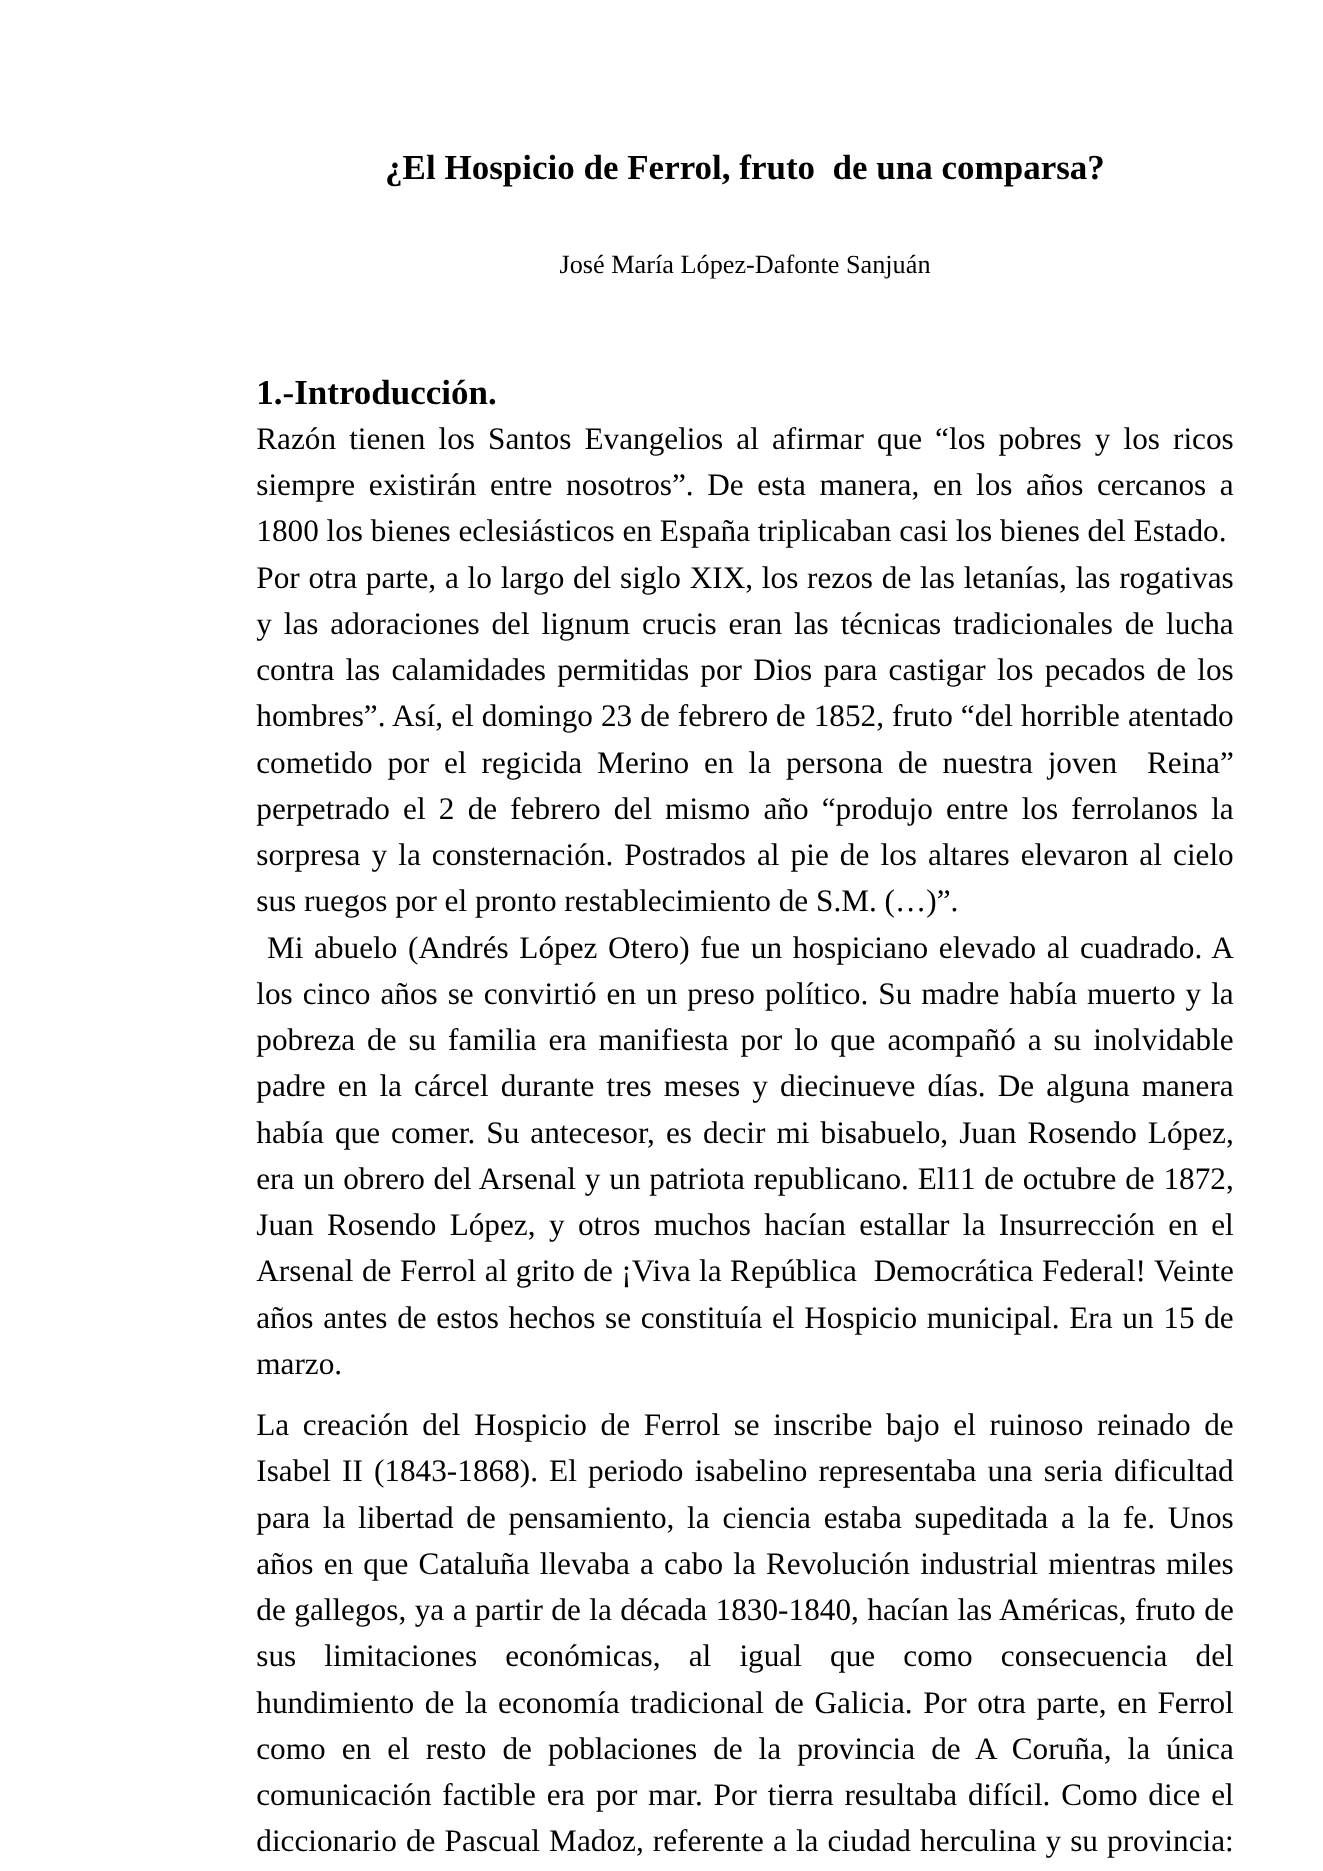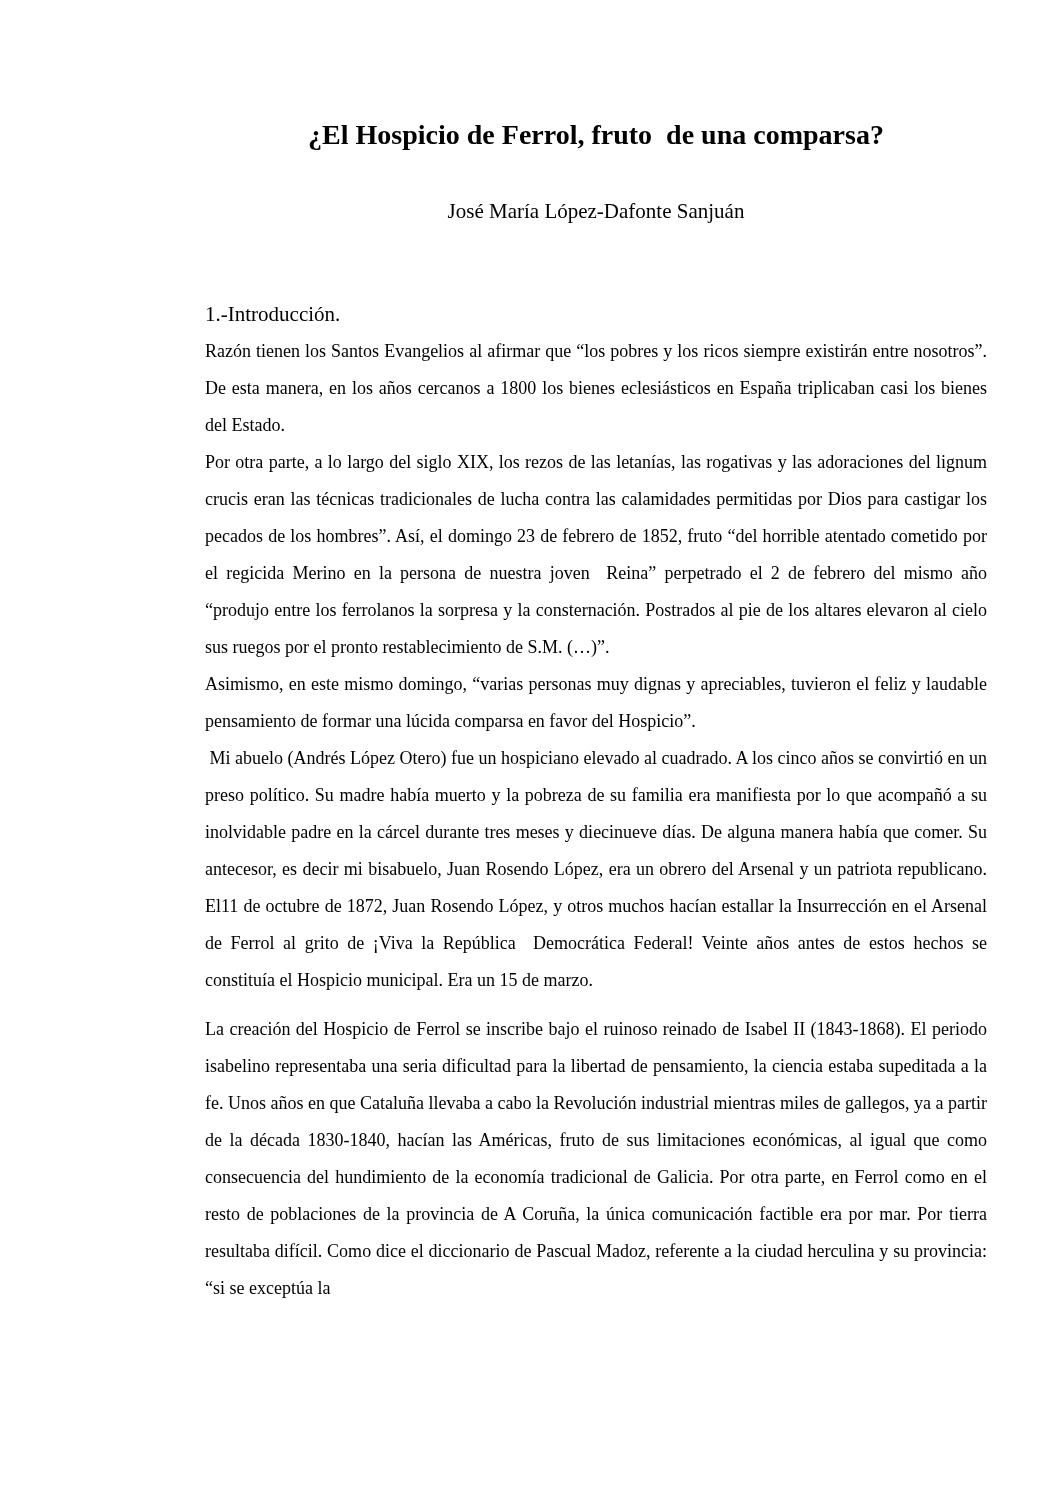--- a/index.html
+++ b/index.html
@@ -35,28 +35,28 @@
   .doc-author {
     margin: 0;
     margin-top: 46px;
     font-size: 21px;
     line-height: 26px;
     text-align: center;
   }
   .section-heading {
     margin: 0;
     margin-top: 72px;
-    font-size: 21px;
+    font-size: 28px;
     line-height: 37px;
-    font-weight: normal;
+    font-weight: bold;
     white-space: pre-wrap;
   }
   .doc-body p.para {
     margin: 0;
-    font-size: 18px;
+    font-size: 25px;
     line-height: 37px;
     text-align: justify;
     text-justify: inter-word;
     white-space: pre-wrap;
   }
   .doc-body p.para.spaced {
     margin-top: 12px;
   }
   .doc-body .italic {
   }
@@ -65,18 +65,17 @@
 <body>
 
 <div class="page">
   <div class="content">
     <h1 class="doc-title">¿El Hospicio de Ferrol, fruto  de una comparsa?</h1>
     <div class="doc-author">José María López-Dafonte Sanjuán</div>
     <h2 class="section-heading">1.-Introducción.</h2>
     <div class="doc-body">
         <p class="para"><span>Razón tienen los Santos Evangelios al afirmar que “los pobres y los ricos siempre existirán entre nosotros”. De esta manera, en los años cercanos a 1800 los bienes eclesiásticos en España triplicaban casi los bienes del Estado.</span></p>
         <p class="para"><span>Por otra parte, a lo largo del siglo XIX, los rezos de las letanías, las rogativas y las adoraciones del </span><span class="italic">lignum crucis</span><span> eran las técnicas tradicionales de lucha contra las calamidades permitidas por Dios para castigar los pecados de los hombres”. Así, el domingo 23 de febrero de 1852, fruto “del horrible atentado cometido por el regicida Merino en la persona de nuestra joven  Reina” perpetrado el 2 de febrero del mismo año “produjo entre los ferrolanos la sorpresa y la consternación. Postrados al pie de los altares elevaron al cielo sus ruegos por el pronto restablecimiento de S.M. (…)”.</span></p>
-        <p class="para"><span>Asimismo, en este mismo domingo, “varias personas muy dignas y apreciables, tuvieron el feliz y laudable pensamiento de formar una lúcida comparsa en favor del Hospicio”.</span></p>
         <p class="para"><span> Mi abuelo (Andrés López Otero) fue un </span><span class="italic">hospiciano</span><span> elevado al cuadrado. A los cinco años se convirtió en un preso político. Su madre había muerto y la pobreza de su familia era manifiesta por lo que acompañó a su </span><span class="italic">inolvidable padre</span><span> en la cárcel durante tres meses y diecinueve días. De alguna manera había que comer. Su antecesor, es decir mi bisabuelo, Juan Rosendo López, era un obrero del Arsenal y un patriota republicano. El11 de octubre de 1872, Juan Rosendo López, y otros muchos hacían estallar la Insurrección en el Arsenal de Ferrol al grito de ¡Viva la República  Democrática Federal! Veinte años antes de estos hechos se constituía el Hospicio municipal. Era un 15 de marzo.</span></p>
         <p class="para spaced"><span>La creación del Hospicio de Ferrol se inscribe bajo el ruinoso reinado de Isabel II (1843-1868). El periodo isabelino representaba una seria dificultad para la libertad de pensamiento, la ciencia estaba supeditada a la fe. Unos años en que Cataluña llevaba a cabo la Revolución industrial mientras miles de gallegos, ya a partir de la década 1830-1840, </span><span class="italic">hacían las Américas</span><span>, fruto de sus limitaciones económicas, al igual que como consecuencia del hundimiento de la economía tradicional de Galicia. Por otra parte, en Ferrol como en el resto de poblaciones de la provincia de A Coruña, la única comunicación factible era por mar. Por tierra resultaba difícil. Como dice el diccionario de Pascual Madoz, referente a la ciudad herculina y su provincia: “si se exceptúa la</span></p>
       </div>
   </div>
 </div>
 
 </body></html>

